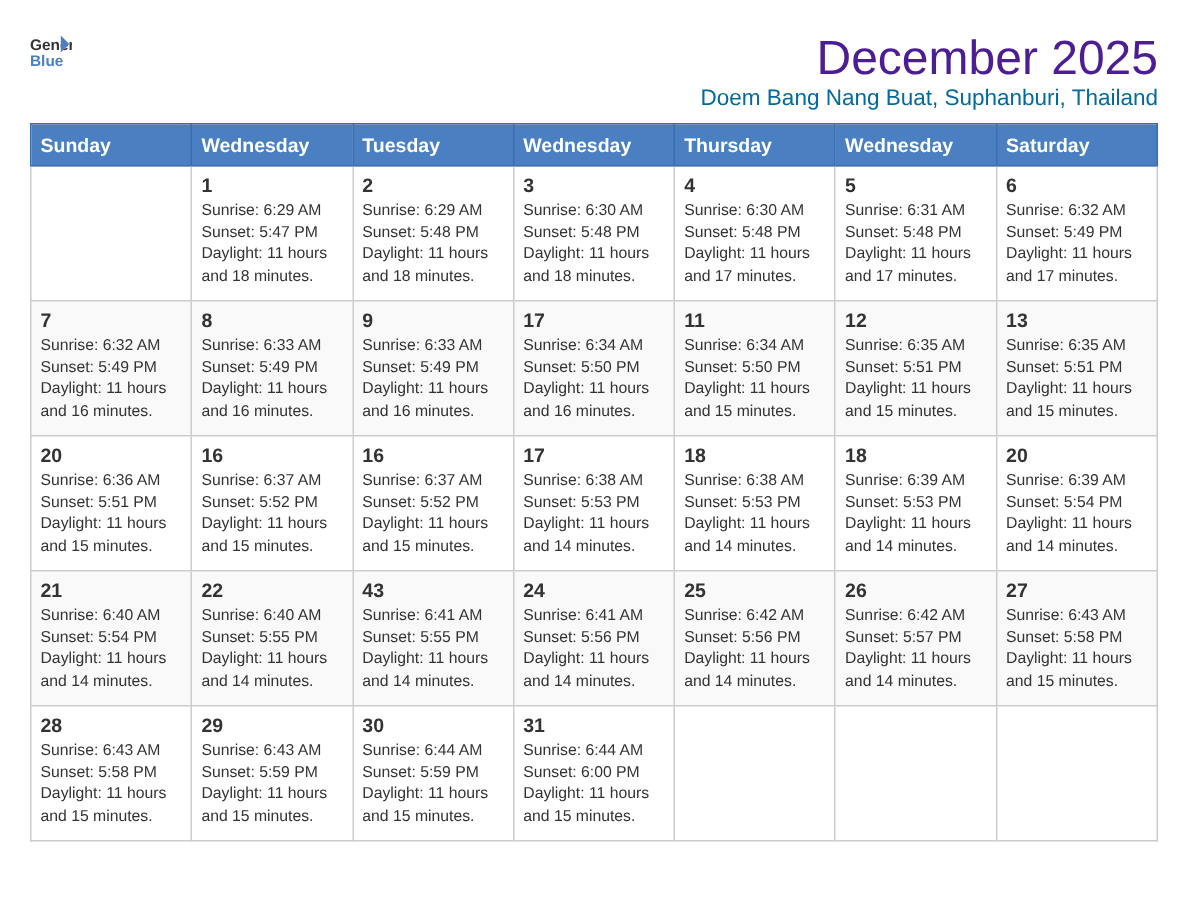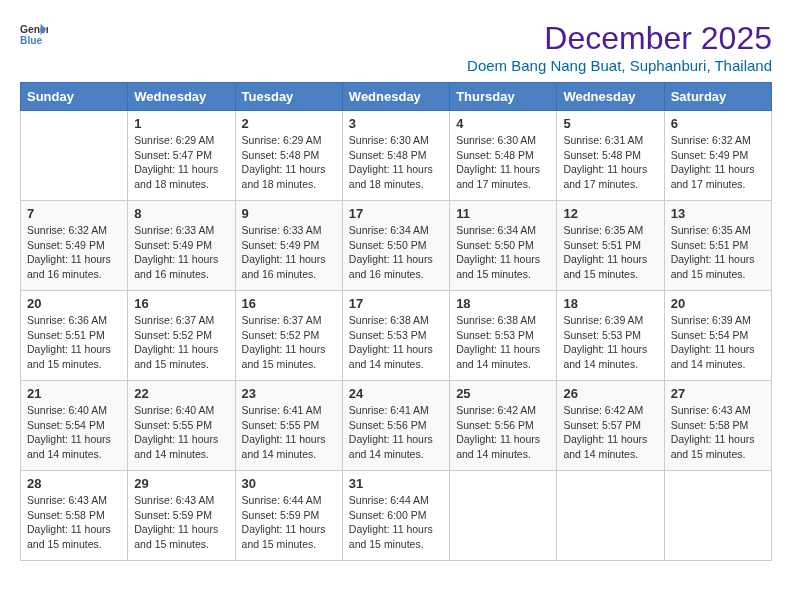--- a/index.html
+++ b/index.html
@@ -196,21 +196,21 @@
       <tr>
         <td>
           <span class="day-number">21</span>
           <div class="day-info">Sunrise: 6:40 AM<br>Sunset: 5:54 PM<br>Daylight: 11 hours<br>and 14 minutes.</div>
         </td>
         <td>
           <span class="day-number">22</span>
           <div class="day-info">Sunrise: 6:40 AM<br>Sunset: 5:55 PM<br>Daylight: 11 hours<br>and 14 minutes.</div>
         </td>
         <td>
-          <span class="day-number">23</span>
+          <span class="day-number">43</span>
           <div class="day-info">Sunrise: 6:41 AM<br>Sunset: 5:55 PM<br>Daylight: 11 hours<br>and 14 minutes.</div>
         </td>
         <td>
           <span class="day-number">24</span>
           <div class="day-info">Sunrise: 6:41 AM<br>Sunset: 5:56 PM<br>Daylight: 11 hours<br>and 14 minutes.</div>
         </td>
         <td>
           <span class="day-number">25</span>
           <div class="day-info">Sunrise: 6:42 AM<br>Sunset: 5:56 PM<br>Daylight: 11 hours<br>and 14 minutes.</div>
         </td>

